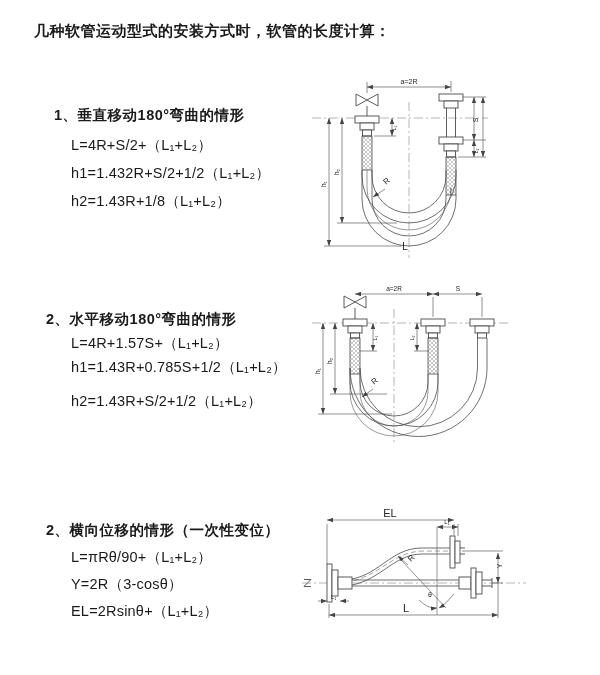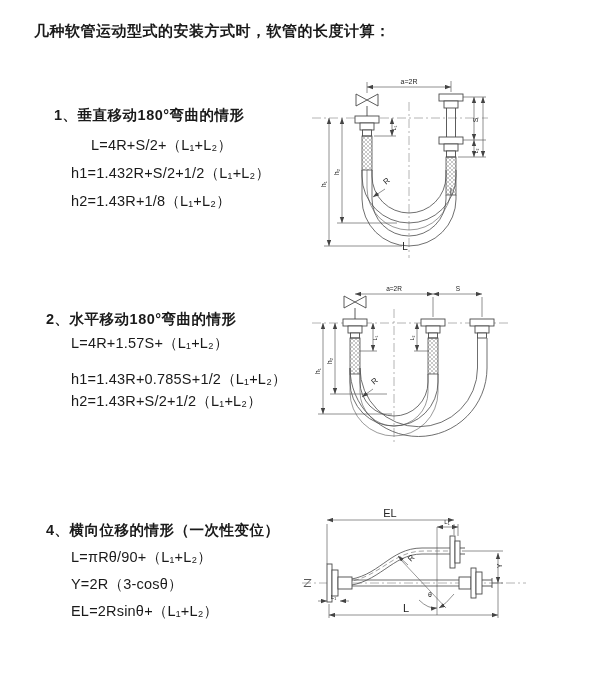--- a/index.html
+++ b/index.html
@@ -21,30 +21,30 @@
   svg .cl{stroke:#777777;fill:none;stroke-width:.55;stroke-dasharray:9 3 2 3;}
   svg .dash{stroke:#666666;fill:none;stroke-width:.6;stroke-dasharray:5 3;}
   svg text{fill:#222222;font-family:"Liberation Sans","DejaVu Sans",sans-serif;}
 </style>
 </head>
 <body>
 
 <div class="abs doc-title" style="left:34px;top:22px;font-family:Liberation Serif, serif;">几种软管运动型式的安装方式时，软管的长度计算：</div>
 
 <div class="abs sec-head" style="left:46px;top:106px;margin-left:8px;">1、垂直移动180°弯曲的情形</div>
-<div class="abs formula" style="left:71px;top:136px;margin-left:20px;">L=4R+S/2+（L₁+L₂）</div>
+<div class="abs formula" style="left:71px;top:136px;">L=4R+S/2+（L₁+L₂）</div>
 <div class="abs formula" style="left:71px;top:164px;">h1=1.432R+S/2+1/2（L₁+L₂）</div>
 <div class="abs formula" style="left:71px;top:192px;">h2=1.43R+1/8（L₁+L₂）</div>
 
 <div class="abs sec-head" style="left:46px;top:310px;">2、水平移动180°弯曲的情形</div>
 <div class="abs formula" style="left:71px;top:334px;">L=4R+1.57S+（L₁+L₂）</div>
-<div class="abs formula" style="left:71px;top:370px;">h1=1.43R+0.785S+1/2（L₁+L₂）</div>
+<div class="abs formula" style="left:71px;top:358px;">h1=1.43R+0.785S+1/2（L₁+L₂）</div>
 <div class="abs formula" style="left:71px;top:392px;">h2=1.43R+S/2+1/2（L₁+L₂）</div>
 
-<div class="abs sec-head" style="left:46px;top:521px;">4、横向位移的情形（一次性变位）</div>
+<div class="abs sec-head" style="left:46px;top:521px;">2、横向位移的情形（一次性变位）</div>
 <div class="abs formula" style="left:71px;top:548px;">L=πRθ/90+（L₁+L₂）</div>
 <div class="abs formula" style="left:71px;top:575px;">Y=2R（3-cosθ）</div>
 <div class="abs formula" style="left:71px;top:602px;">EL=2Rsinθ+（L₁+L₂）</div>
 
 <svg style="left:302px;top:64px;" width="290" height="200" viewBox="0 0 290 200">
   <defs>
     <pattern id="d1h" width="4" height="4" patternUnits="userSpaceOnUse">
       <path d="M0 0L4 4M4 0L0 4" stroke="#909090" stroke-width="0.5"></path>
     </pattern>
     <marker id="a1e" markerUnits="userSpaceOnUse" markerWidth="8" markerHeight="6" refX="6" refY="2.2" orient="auto">

